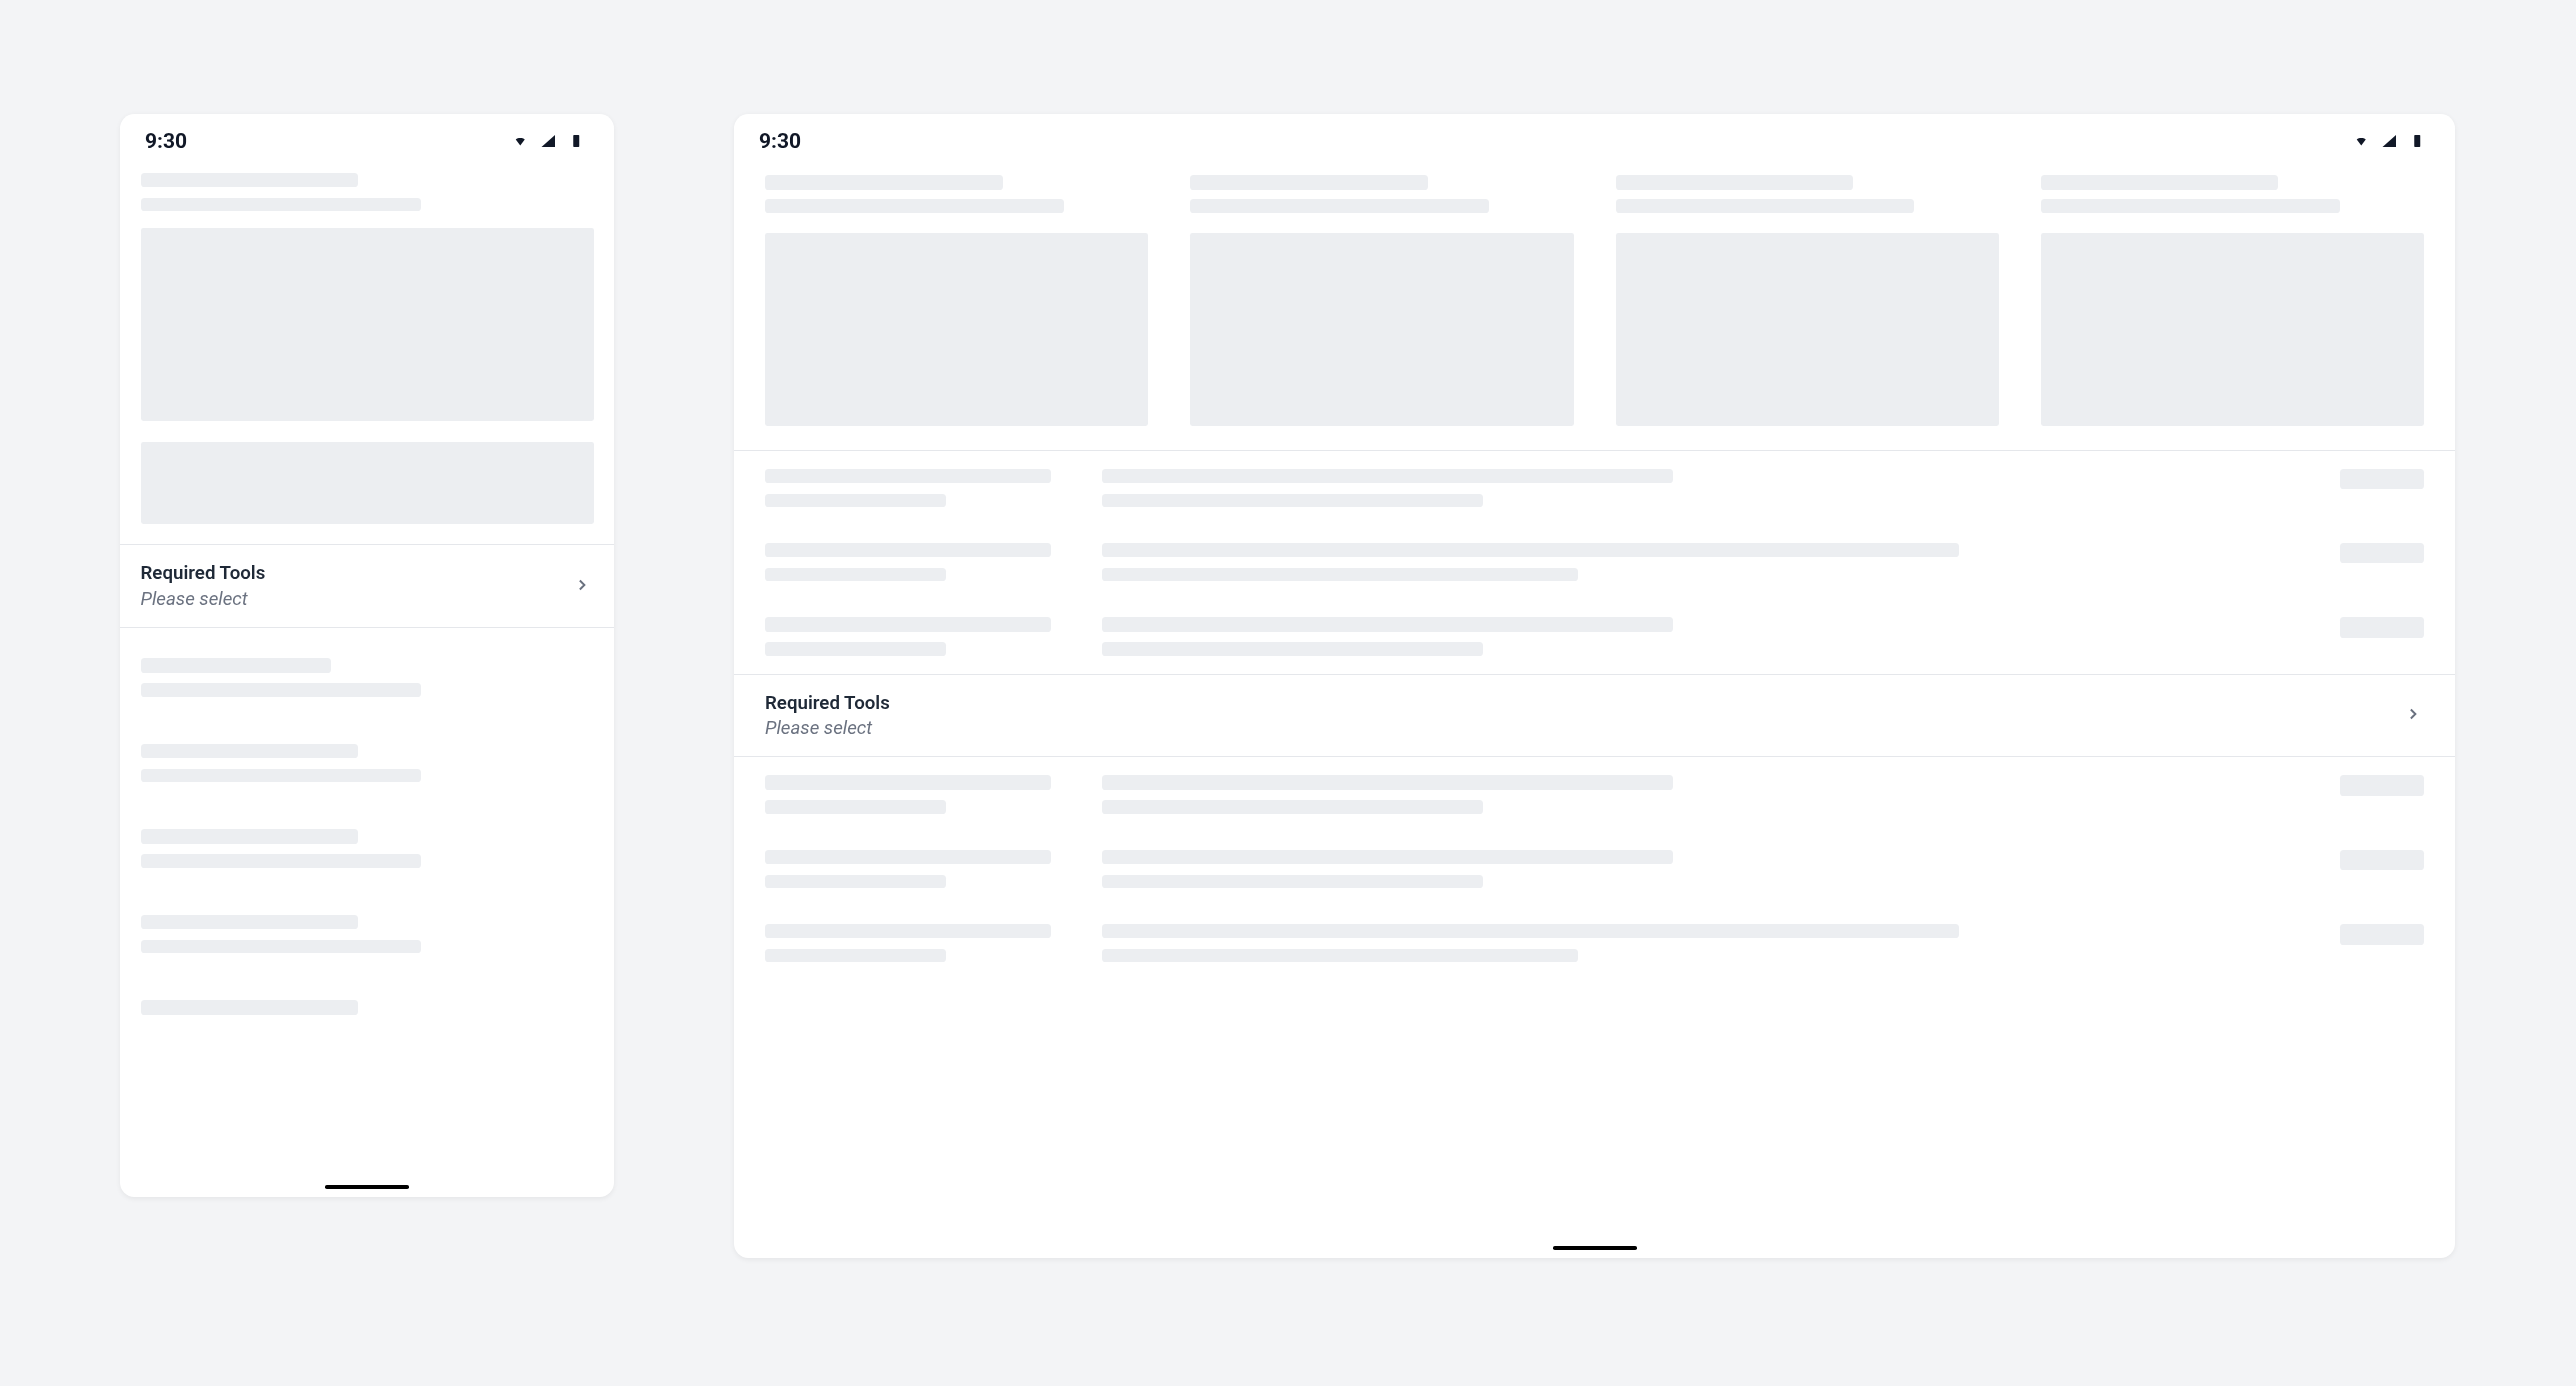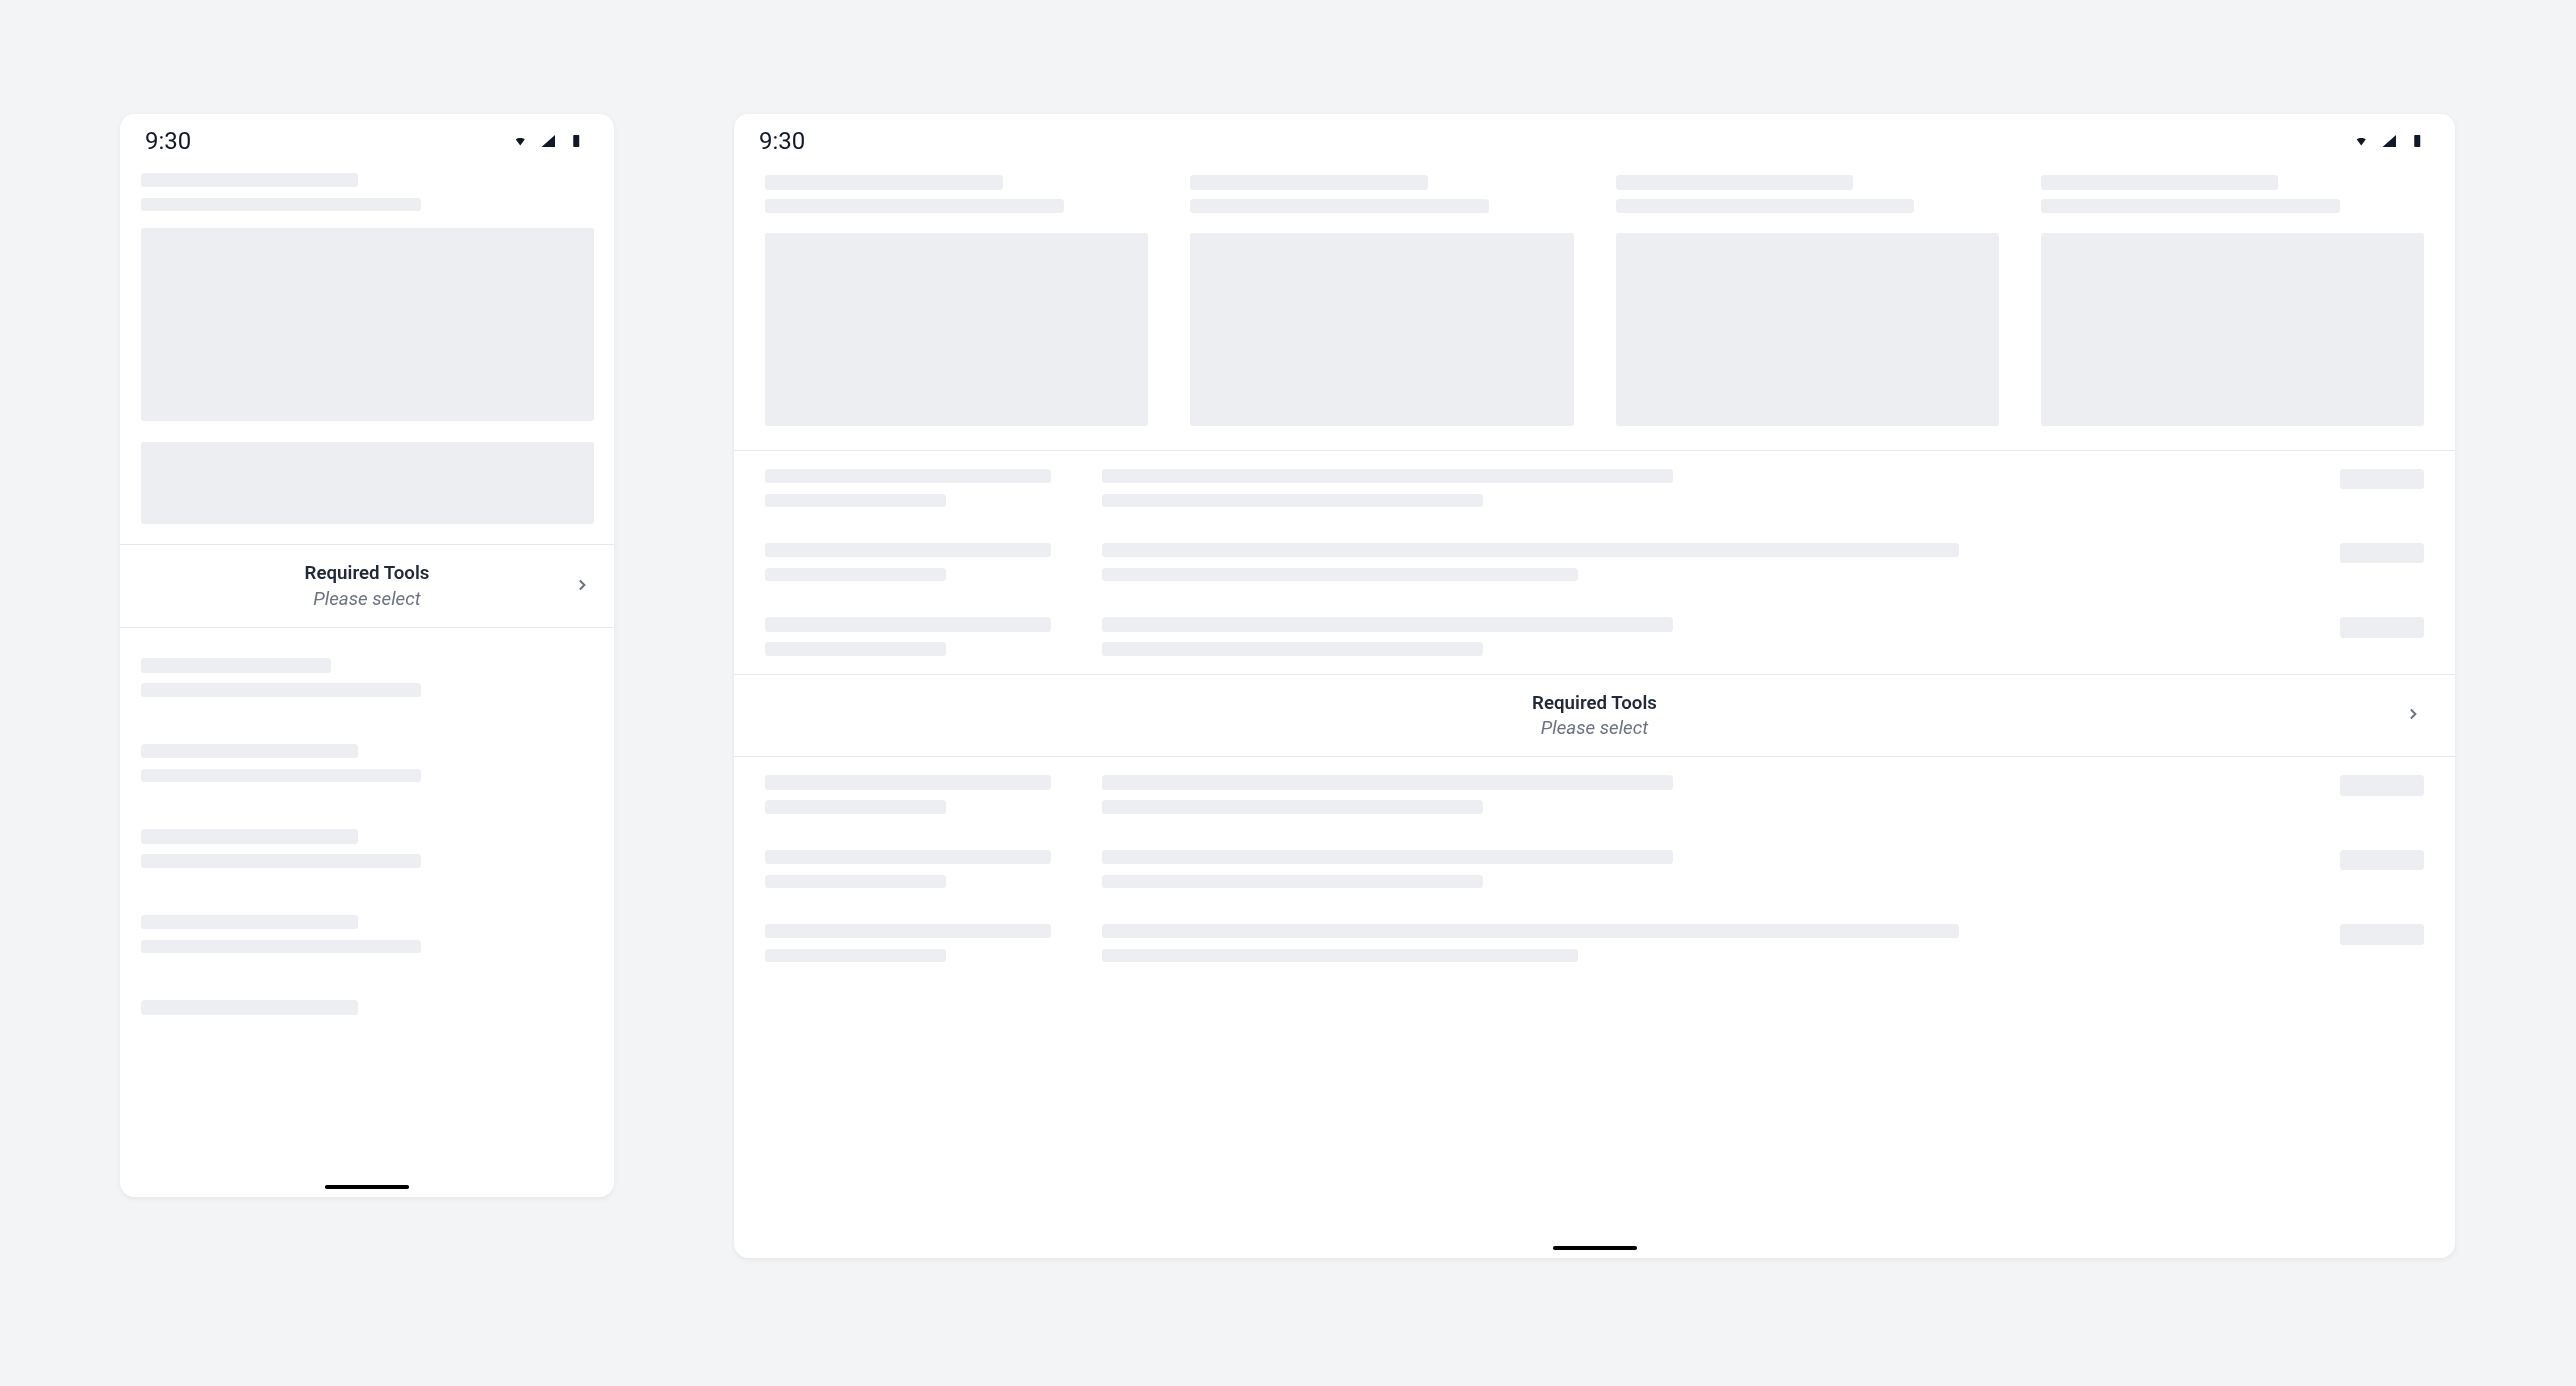--- a/index.html
+++ b/index.html
@@ -25,27 +25,27 @@
     .device.phone { width: 494px; height: 1083px; }
     .device.tablet { width: 1721px; height: 1144px; }
     .status-bar {
       display: flex;
       justify-content: space-between;
       align-items: center;
       height: 53px;
       padding: 0 25px;
     }
     .status-time {
-      font-size: 24px;
-      font-weight: 400;
+      font-size: 21px;
+      font-weight: 700;
       color: #111827;
     }
     .status-icons { display: flex; align-items: center; gap: 1.2px; }
     .status-icons svg { width: 26.5px; height: 18px; }
-    .content { flex: 1; overflow: hidden; text-align: center; }
+    .content { flex: 1; overflow: hidden; }
     .pad { padding: 0 20.5px; }
     .skel {
       background: #eceef1;
       border-radius: 3.6px;
       height: 14.4px;
     }
     .skel.thin { height: 13.2px; }
     .skel-block {
       background: #eceef1;
       border-radius: 2.4px;

